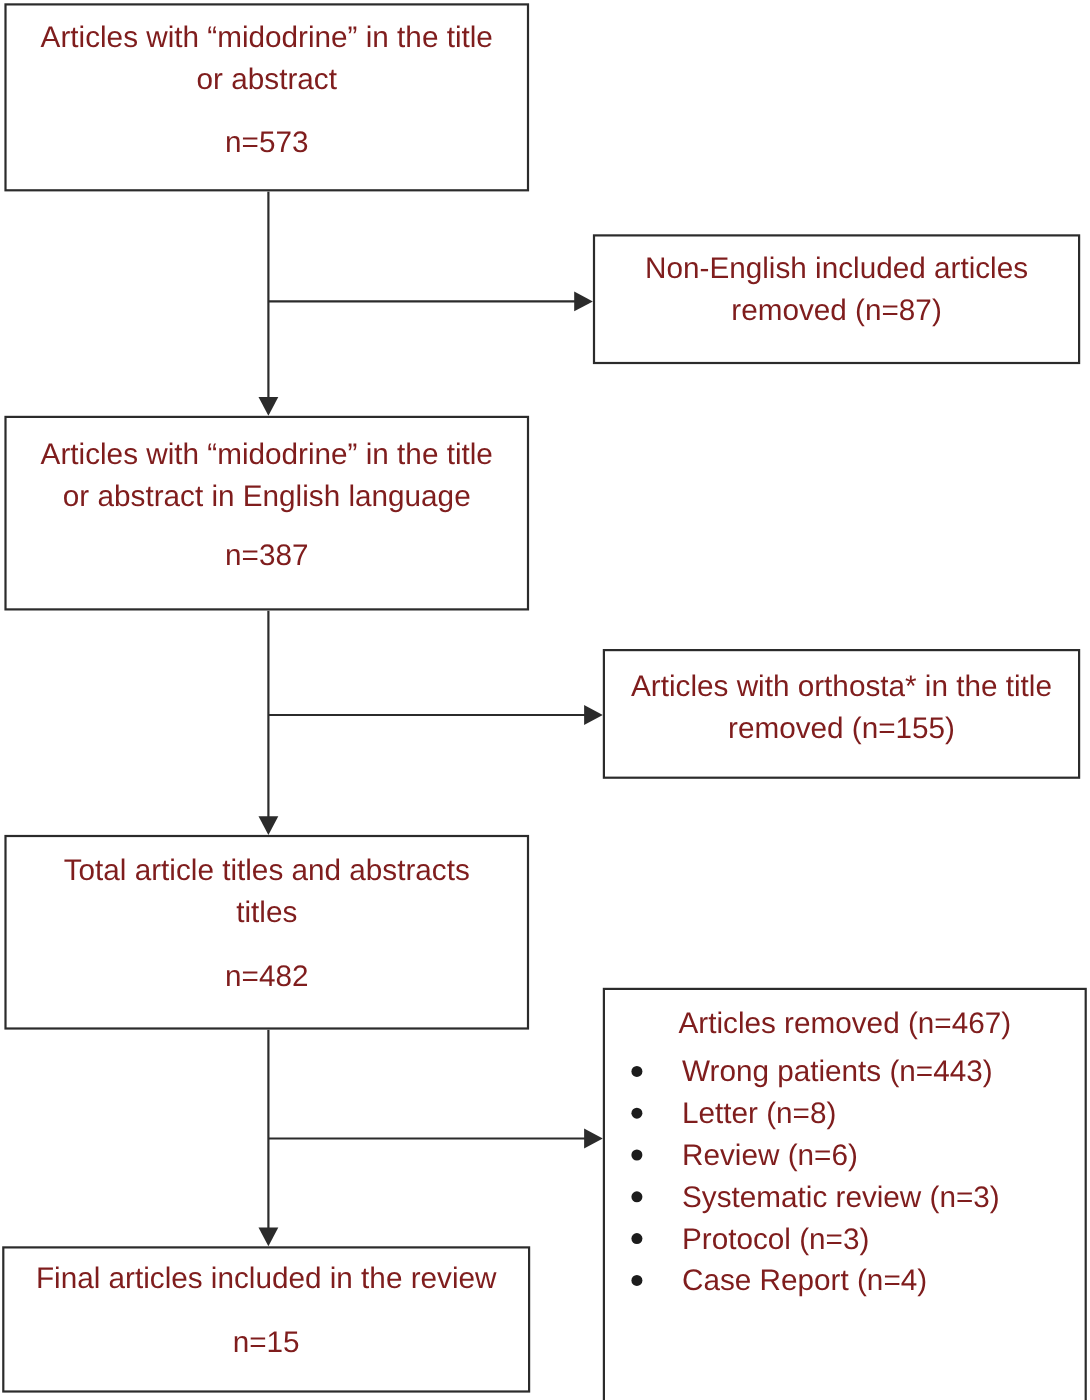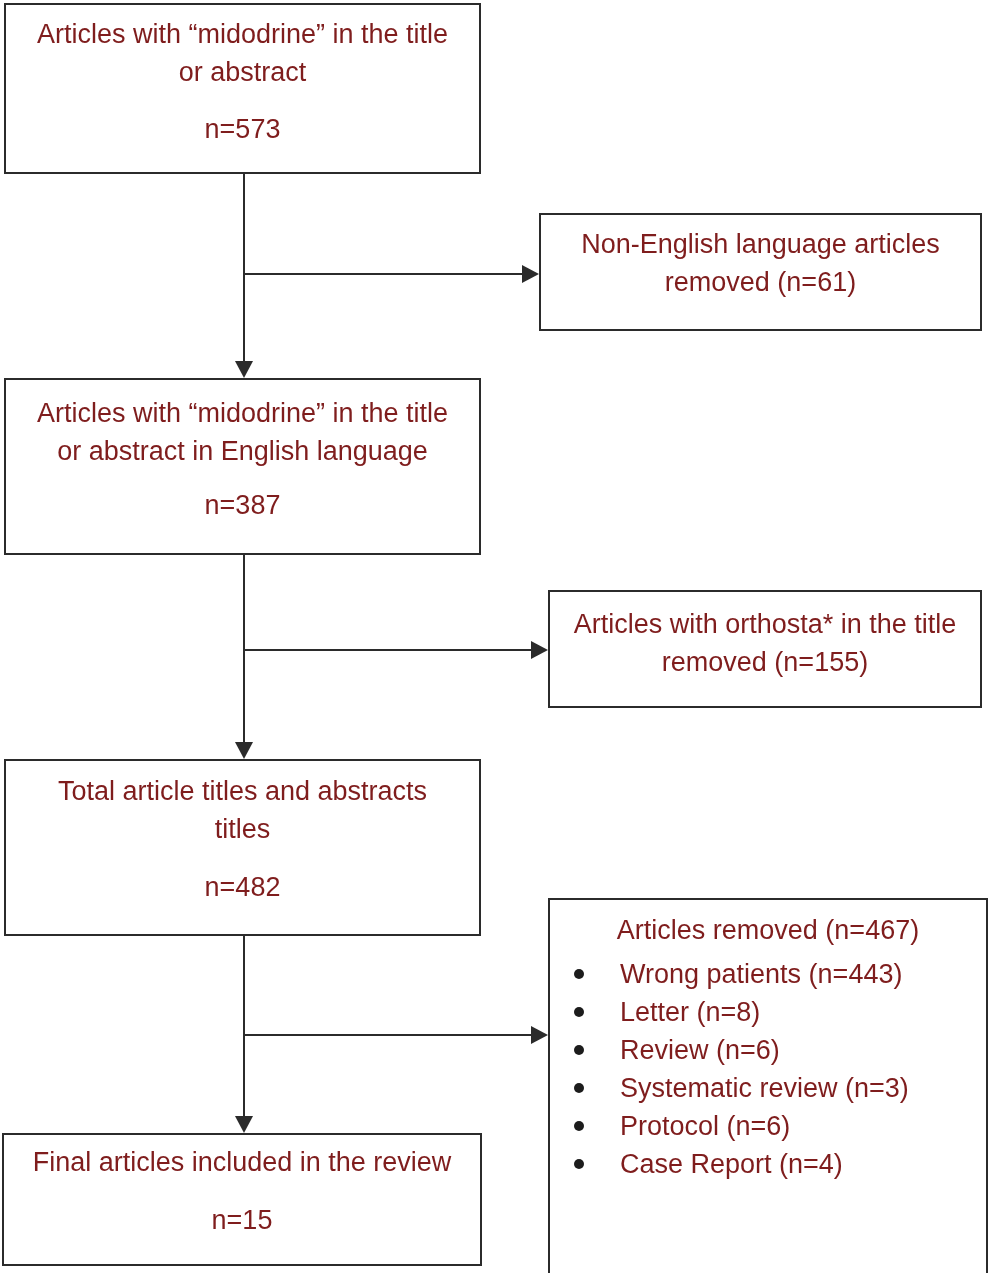--- a/index.html
+++ b/index.html
@@ -102,22 +102,22 @@
     </g>
   </svg>
 
   <div class="box" id="box1">
     <div>Articles with “midodrine” in the title</div>
     <div>or abstract</div>
     <div class="count">n=573</div>
   </div>
 
   <div class="box" id="side1">
-    <div>Non-English language articles</div>
-    <div>removed (n=61)</div>
+    <div>Non-English included articles</div>
+    <div>removed (n=87)</div>
   </div>
 
   <div class="box" id="box2">
     <div>Articles with “midodrine” in the title</div>
     <div>or abstract in English language</div>
     <div class="count">n=387</div>
   </div>
 
   <div class="box" id="side2">
     <div>Articles with orthosta* in the title</div>
@@ -144,21 +144,21 @@
       <div class="bullet-row">
         <span class="bullet-dot"></span>
         <span>Review (n=6)</span>
       </div>
       <div class="bullet-row">
         <span class="bullet-dot"></span>
         <span>Systematic review (n=3)</span>
       </div>
       <div class="bullet-row">
         <span class="bullet-dot"></span>
-        <span>Protocol (n=6)</span>
+        <span>Protocol (n=3)</span>
       </div>
       <div class="bullet-row">
         <span class="bullet-dot"></span>
         <span>Case Report (n=4)</span>
       </div>
     </div>
   </div>
 
   <div class="box" id="final-box">
     <div>Final articles included in the review</div>

